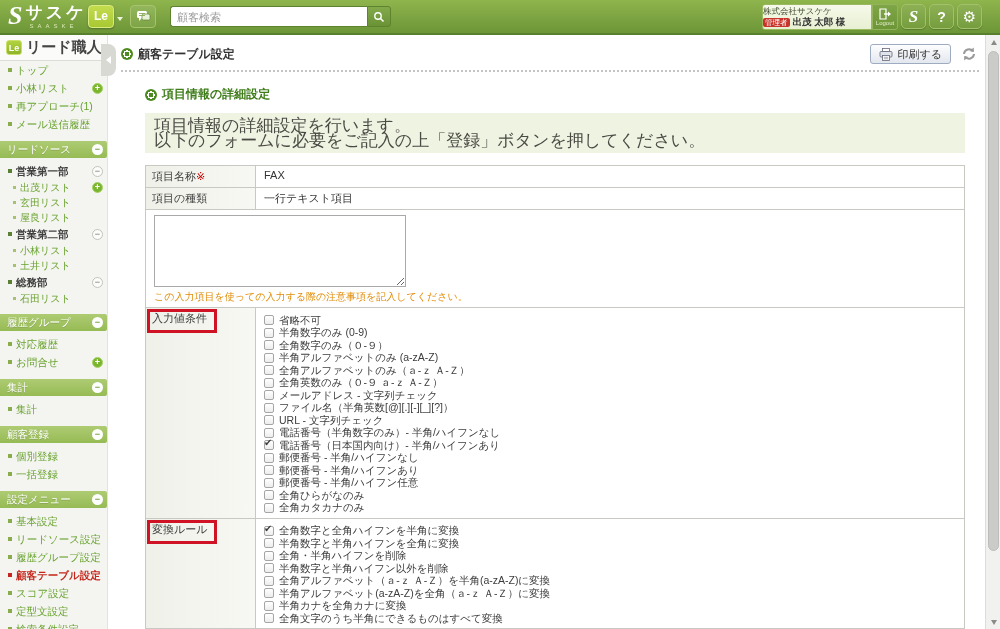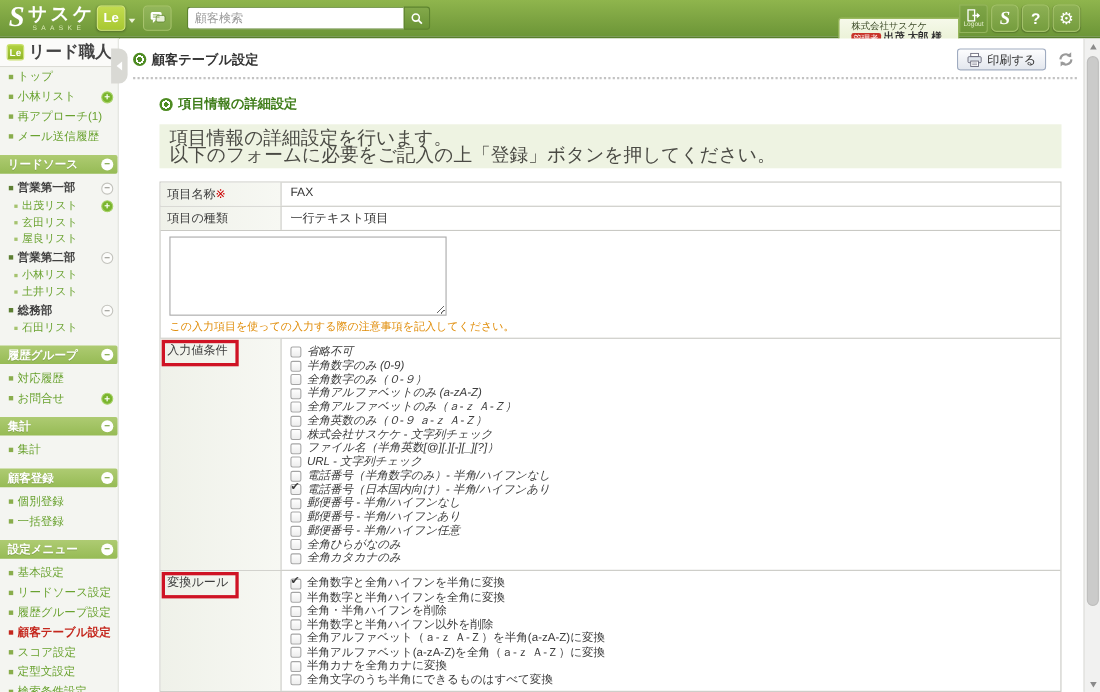--- a/index.html
+++ b/index.html
@@ -24,23 +24,23 @@
   .chat-btn { position:absolute; left:130px; top:5px; width:26px; height:23px;
     background:linear-gradient(#93b65b,#7da447); border:1px solid #a7c36d; border-radius:4px; cursor:pointer;
     display:flex; align-items:center; justify-content:center; }
   .search-wrap { position:absolute; left:170px; top:6px; display:flex; }
   .search-input { width:197px; height:21px; border:1px solid #5d832f; border-right:none;
     border-radius:3px 0 0 3px; padding:0 6px; font-size:11px; color:#444; outline:none; }
   .search-input::placeholder { color:#999; }
   .search-btn { width:24px; height:21px; background:linear-gradient(#83a94a,#6a9336);
     border:1px solid #5d832f; border-radius:0 3px 3px 0; cursor:pointer;
     display:flex; align-items:center; justify-content:center; }
-  .account-box { position:absolute; left:762px; top:16px; width:110px; height:26px;
+  .account-box { position:absolute; left:762px; top:4px; width:110px; height:26px;
     background:linear-gradient(#f6f9ea,#e8f0d2); border:1px solid #9ab95e; border-radius:3px 0 0 3px;
-    padding:2px 11px; cursor:default; }
+    padding:2px 0; cursor:default; }
   .account-company { font-size:8.5px; color:#3c4a27; line-height:9px; white-space:nowrap; }
   .account-line2 { display:flex; align-items:center; margin-top:1px; }
   .role-badge { background:#c8342a; color:#fff; font-size:7.5px; border-radius:2px; padding:0 2px; line-height:9px; margin-right:3px; }
   .account-user { font-size:9.5px; font-weight:bold; color:#333; line-height:10px; white-space:nowrap; }
   .logout-btn { position:absolute; left:872px; top:4px; width:26px; height:26px;
     background:linear-gradient(#7ea546,#6d9638); border:1px solid #93b45c; border-radius:0 3px 3px 0;
     cursor:pointer; display:flex; flex-direction:column; align-items:center; justify-content:center; }
   .logout-label { font-size:6px; color:#e4eecb; line-height:6px; }
   .hdr-btn { position:absolute; top:4px; width:25px; height:25px;
     background:linear-gradient(#8db054,#759d3e); border:1px solid #a3c16a; border-radius:5px;
@@ -65,21 +65,21 @@
   .sb-item.bold { color:#3f3f3f; font-weight:bold; }
   .sb-item.sub { padding-left:13px; font-size:10px; padding-top:1.5px; padding-bottom:1.5px; }
   .sb-item.active { color:#c4271d; font-weight:bold; }
   .blt { width:4px; height:4px; background:#89ad4c; margin-right:4px; flex:none; }
   .sb-item.bold .blt { background:#5d7f33; }
   .sb-item.sub .blt { width:3px; height:3px; background:#a5c36e; }
   .sb-item.active .blt { background:#c4271d; }
   .sb-sec { height:17px; margin-top:8px; margin-bottom:4px;
     background:linear-gradient(#aecb72,#96bb55); border-radius:0 2px 2px 0;
     display:flex; align-items:center; padding:0 4px 0 7px; cursor:pointer; }
-  .sb-sec .t { flex:1; color:#fff; font-size:10.5px; font-weight:bold; text-shadow:0 1px 0 rgba(0,0,0,.15); }
+  .sb-sec .t { flex:1; color:#fff; font-size:10.5px; font-weight:normal; text-shadow:0 1px 0 rgba(0,0,0,.15); }
   .ico-minus-w { width:11px; height:11px; background:#fff; border-radius:50%; flex:none;
     color:#7aa33e; font-size:9px; font-weight:bold; text-align:center; line-height:10px; }
   .ico-plus { width:11px; height:11px; background:#7ab52e; border:1px solid #a9d26a; border-radius:50%;
     color:#fff; font-size:9px; font-weight:bold; text-align:center; line-height:9px; flex:none; }
   .ico-minus { width:11px; height:11px; background:#fcfcfa; border:1px solid #c3c3bd; border-radius:50%;
     color:#9a9a94; font-size:9px; font-weight:bold; text-align:center; line-height:9px; flex:none; }
   #collapse { position:absolute; left:101px; top:44px; width:15px; height:32px;
     background:#d9d9d4; border-radius:0 8px 8px 0; cursor:pointer;
     display:flex; align-items:center; justify-content:center; z-index:5; }
   #collapse .arr { width:0; height:0; border-top:4px solid transparent; border-bottom:4px solid transparent;
@@ -372,21 +372,21 @@
           <textarea class="note-ta" style=""></textarea>
           <div class="hint">この入力項目を使っての入力する際の注意事項を記入してください。</div>
         </div>
       </div>
 
       <div class="frow">
         <div class="fl">
           <span>入力値条件</span>
           <span class="annot"></span>
         </div>
-        <div class="fv" style="padding-top:5px;font-style:italic;">
+        <div class="fv" style="padding-top:5px;">
           <label class="cb-row">
               <span class="cb"></span>
               <span class="cb-lbl">省略不可</span>
             </label>
           <label class="cb-row">
               <span class="cb"></span>
               <span class="cb-lbl">半角数字のみ (0-9)</span>
             </label>
           <label class="cb-row">
               <span class="cb"></span>
@@ -399,21 +399,21 @@
           <label class="cb-row">
               <span class="cb"></span>
               <span class="cb-lbl">全角アルファベットのみ（ａ-ｚ Ａ-Ｚ）</span>
             </label>
           <label class="cb-row">
               <span class="cb"></span>
               <span class="cb-lbl">全角英数のみ（０-９ ａ-ｚ Ａ-Ｚ）</span>
             </label>
           <label class="cb-row">
               <span class="cb"></span>
-              <span class="cb-lbl">株式会社サスケケ - 文字列チェック</span>
+              <span class="cb-lbl">メールアドレス - 文字列チェック</span>
             </label>
           <label class="cb-row">
               <span class="cb"></span>
               <span class="cb-lbl">ファイル名（半角英数[@][.][-][_][?]）</span>
             </label>
           <label class="cb-row">
               <span class="cb"></span>
               <span class="cb-lbl">URL - 文字列チェック</span>
             </label>
           <label class="cb-row">

